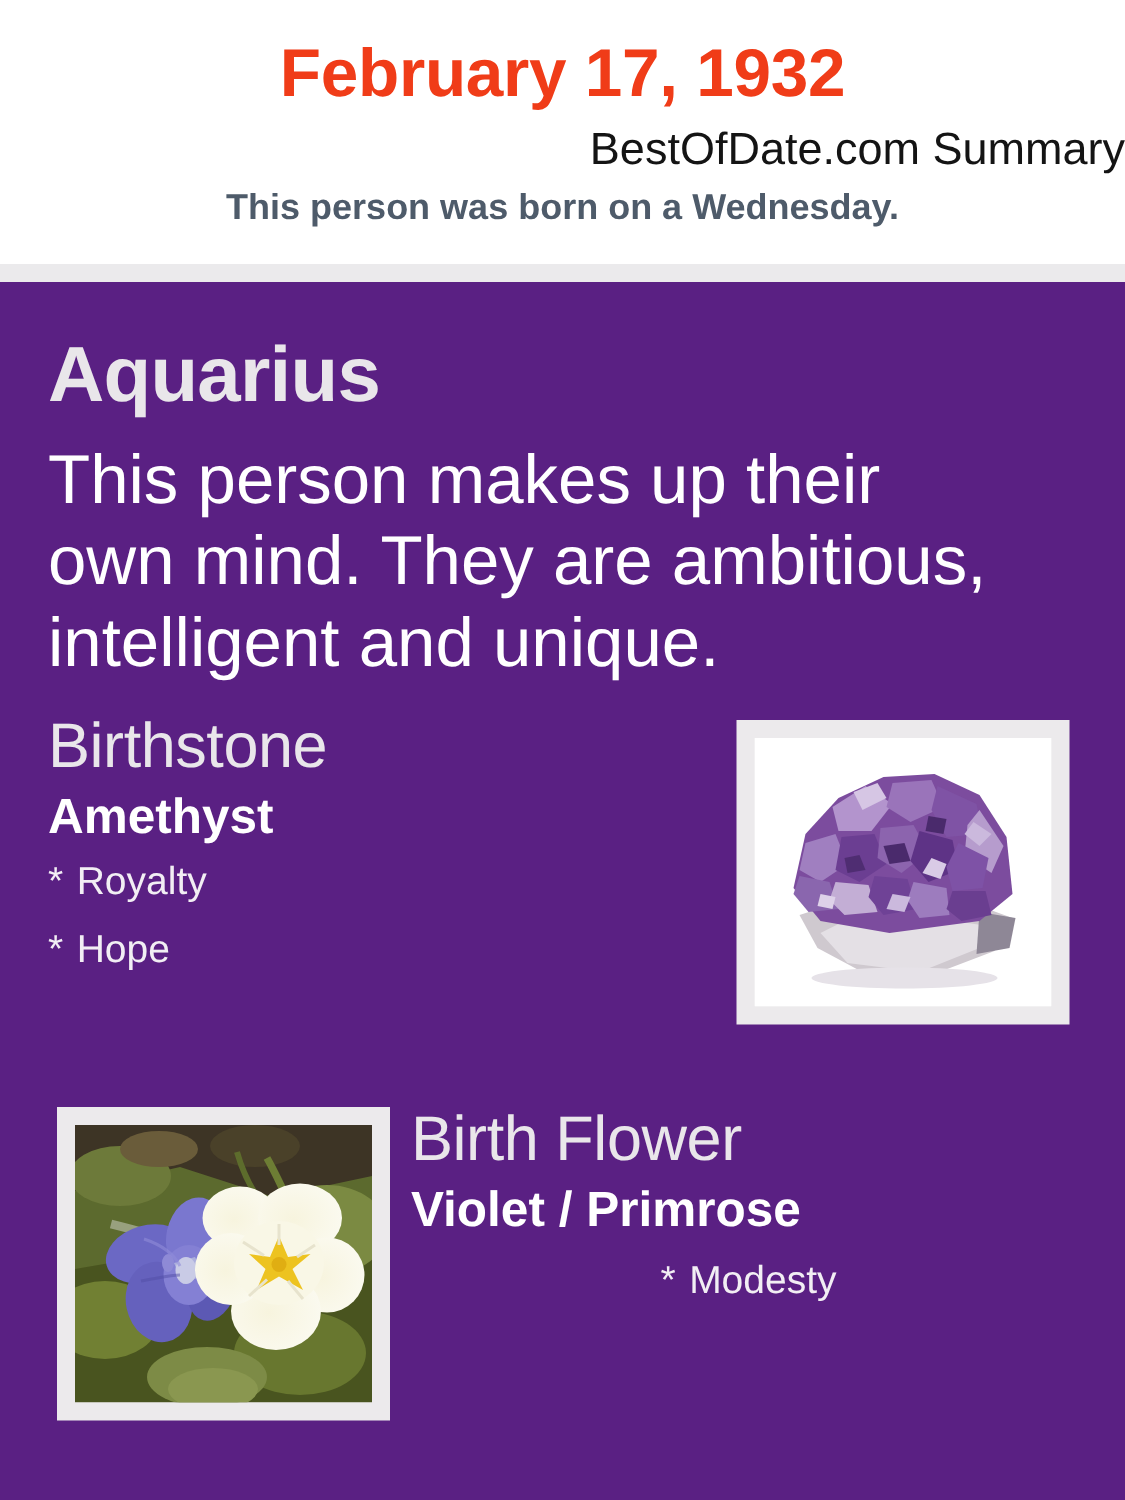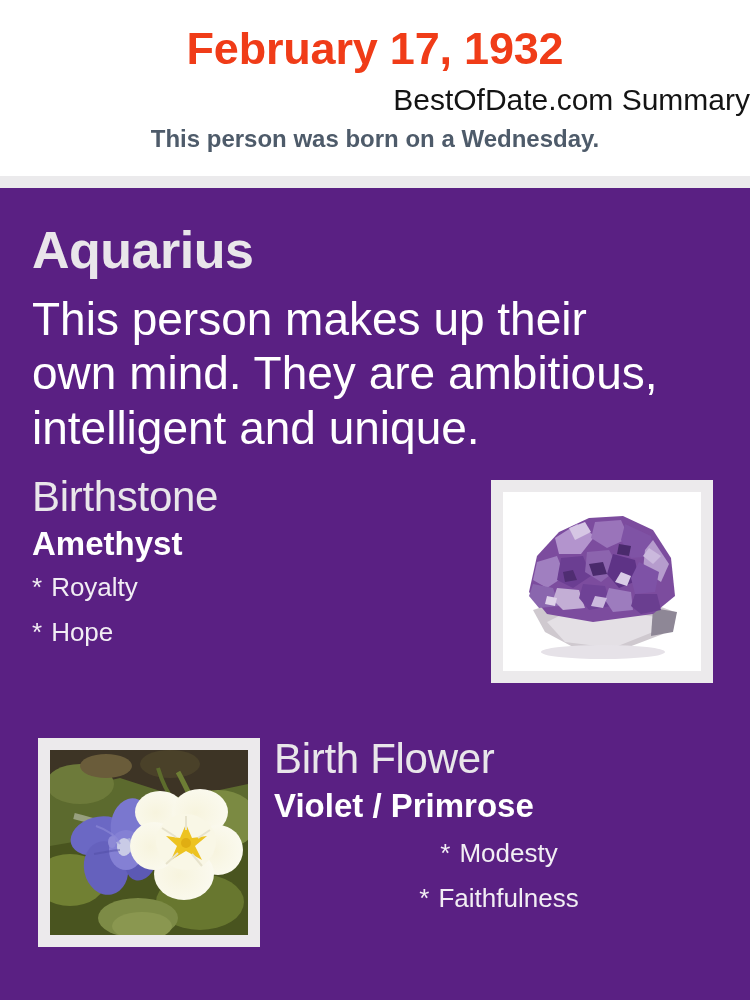--- a/index.html
+++ b/index.html
@@ -255,21 +255,20 @@
           </svg>
         </div>
       </div>
     </div>
 
     <div class="birthflower">
       <h2 class="section-title">Birth Flower</h2>
       <div class="section-sub">Violet / Primrose</div>
       <ul class="trait-list">
         <li class="trait-item"><span class="trait-star">*</span><span>Modesty</span></li>
-        <li class="trait-item"><span class="trait-star">*</span><span>Faithfulness</span></li>
       </ul>
     </div>
 
     <div class="photo-frame frame-flower">
       <div class="photo-inner">
         <svg class="flower-svg" viewBox="0 0 198 185" preserveAspectRatio="xMidYMid slice">
           <defs>
             <radialGradient id="prim" cx="42%" cy="52%" r="62%">
               <stop offset="0%" stop-color="#f7f4de"></stop>
               <stop offset="100%" stop-color="#fbfaf0"></stop>

